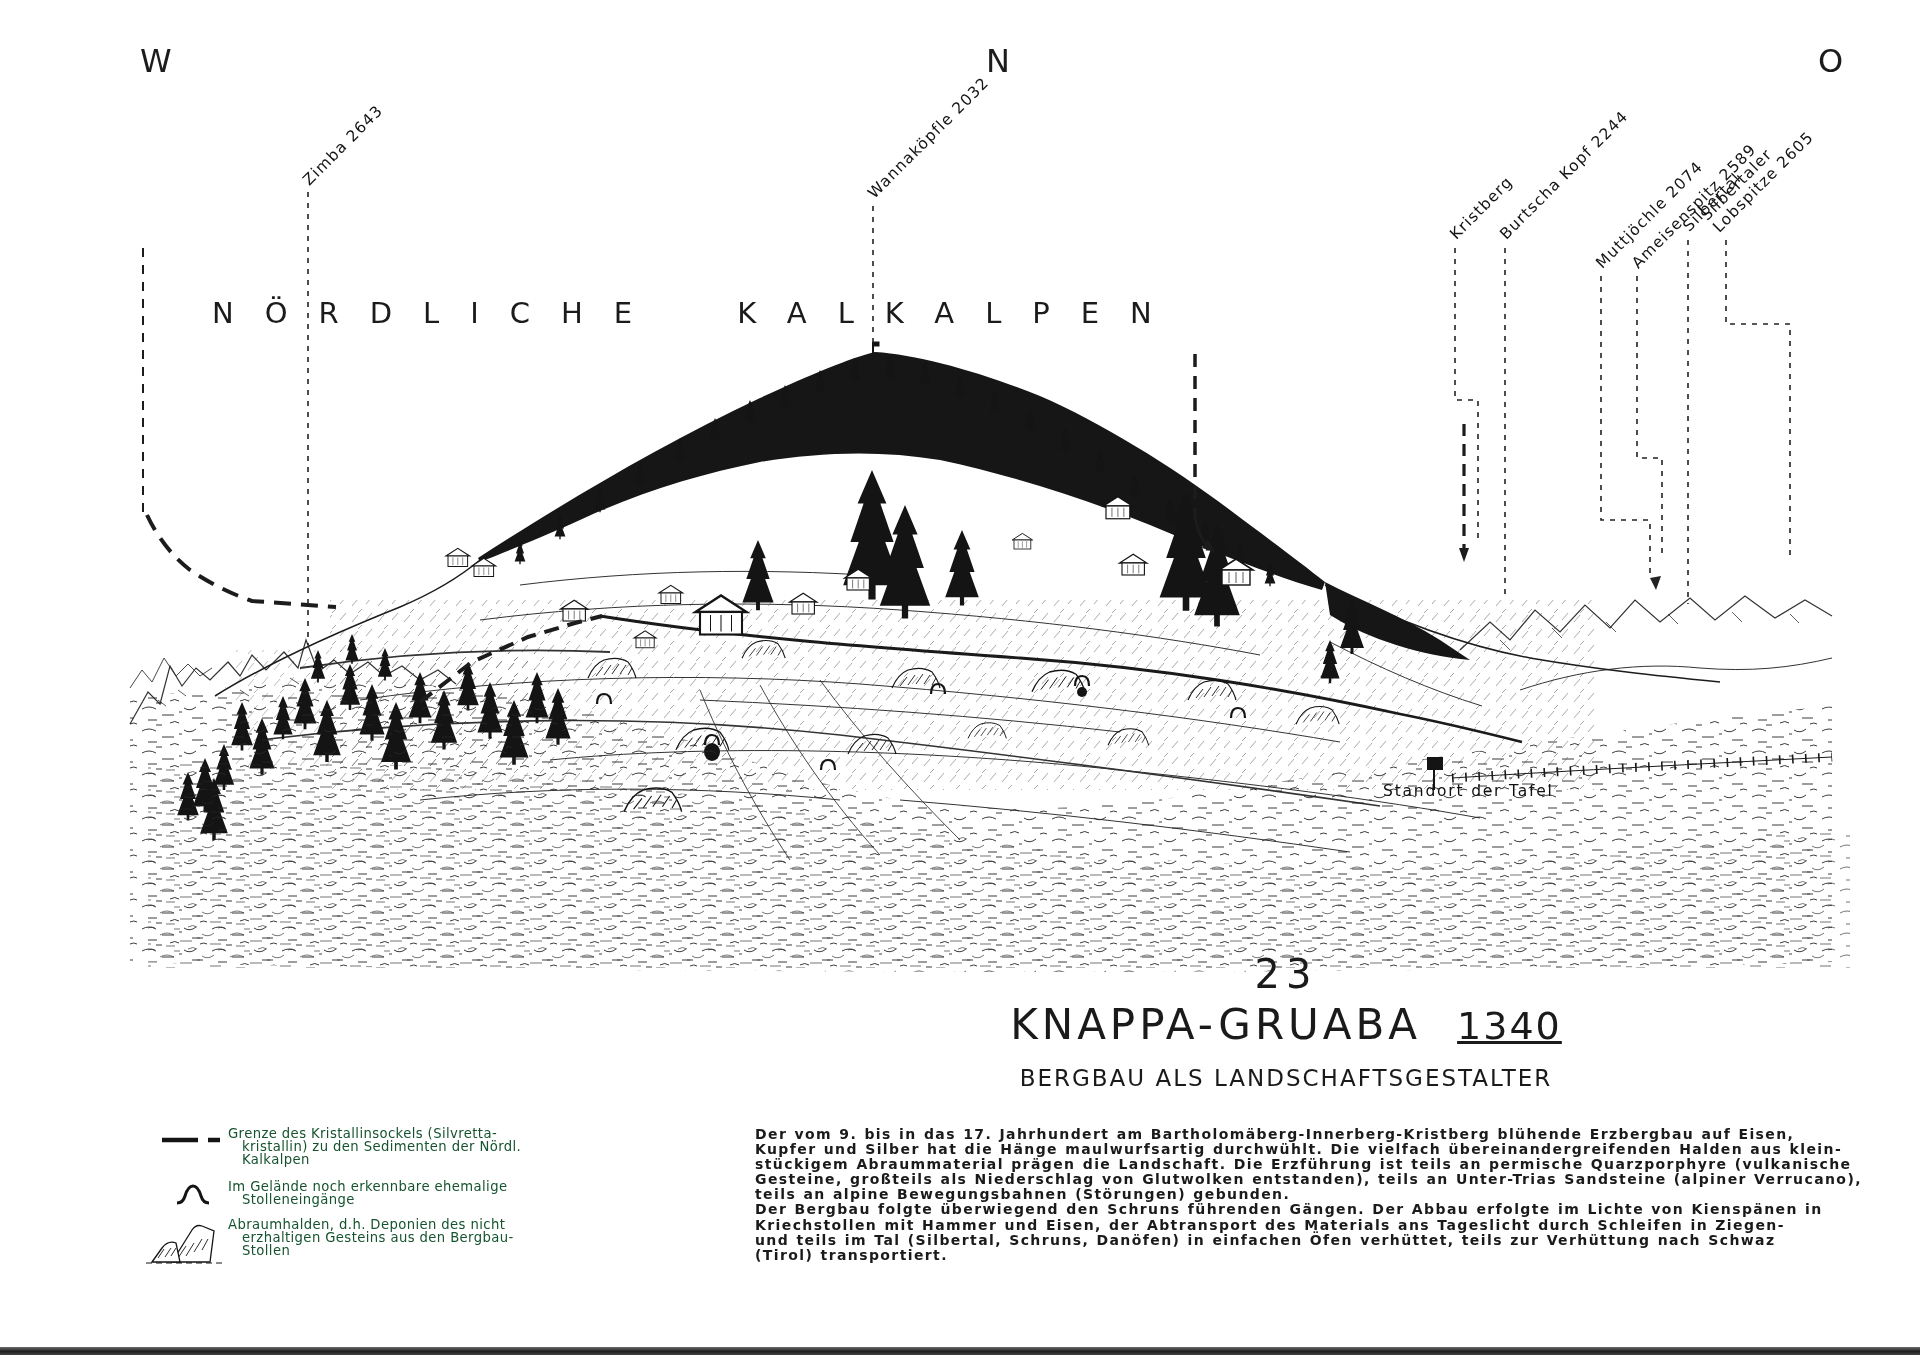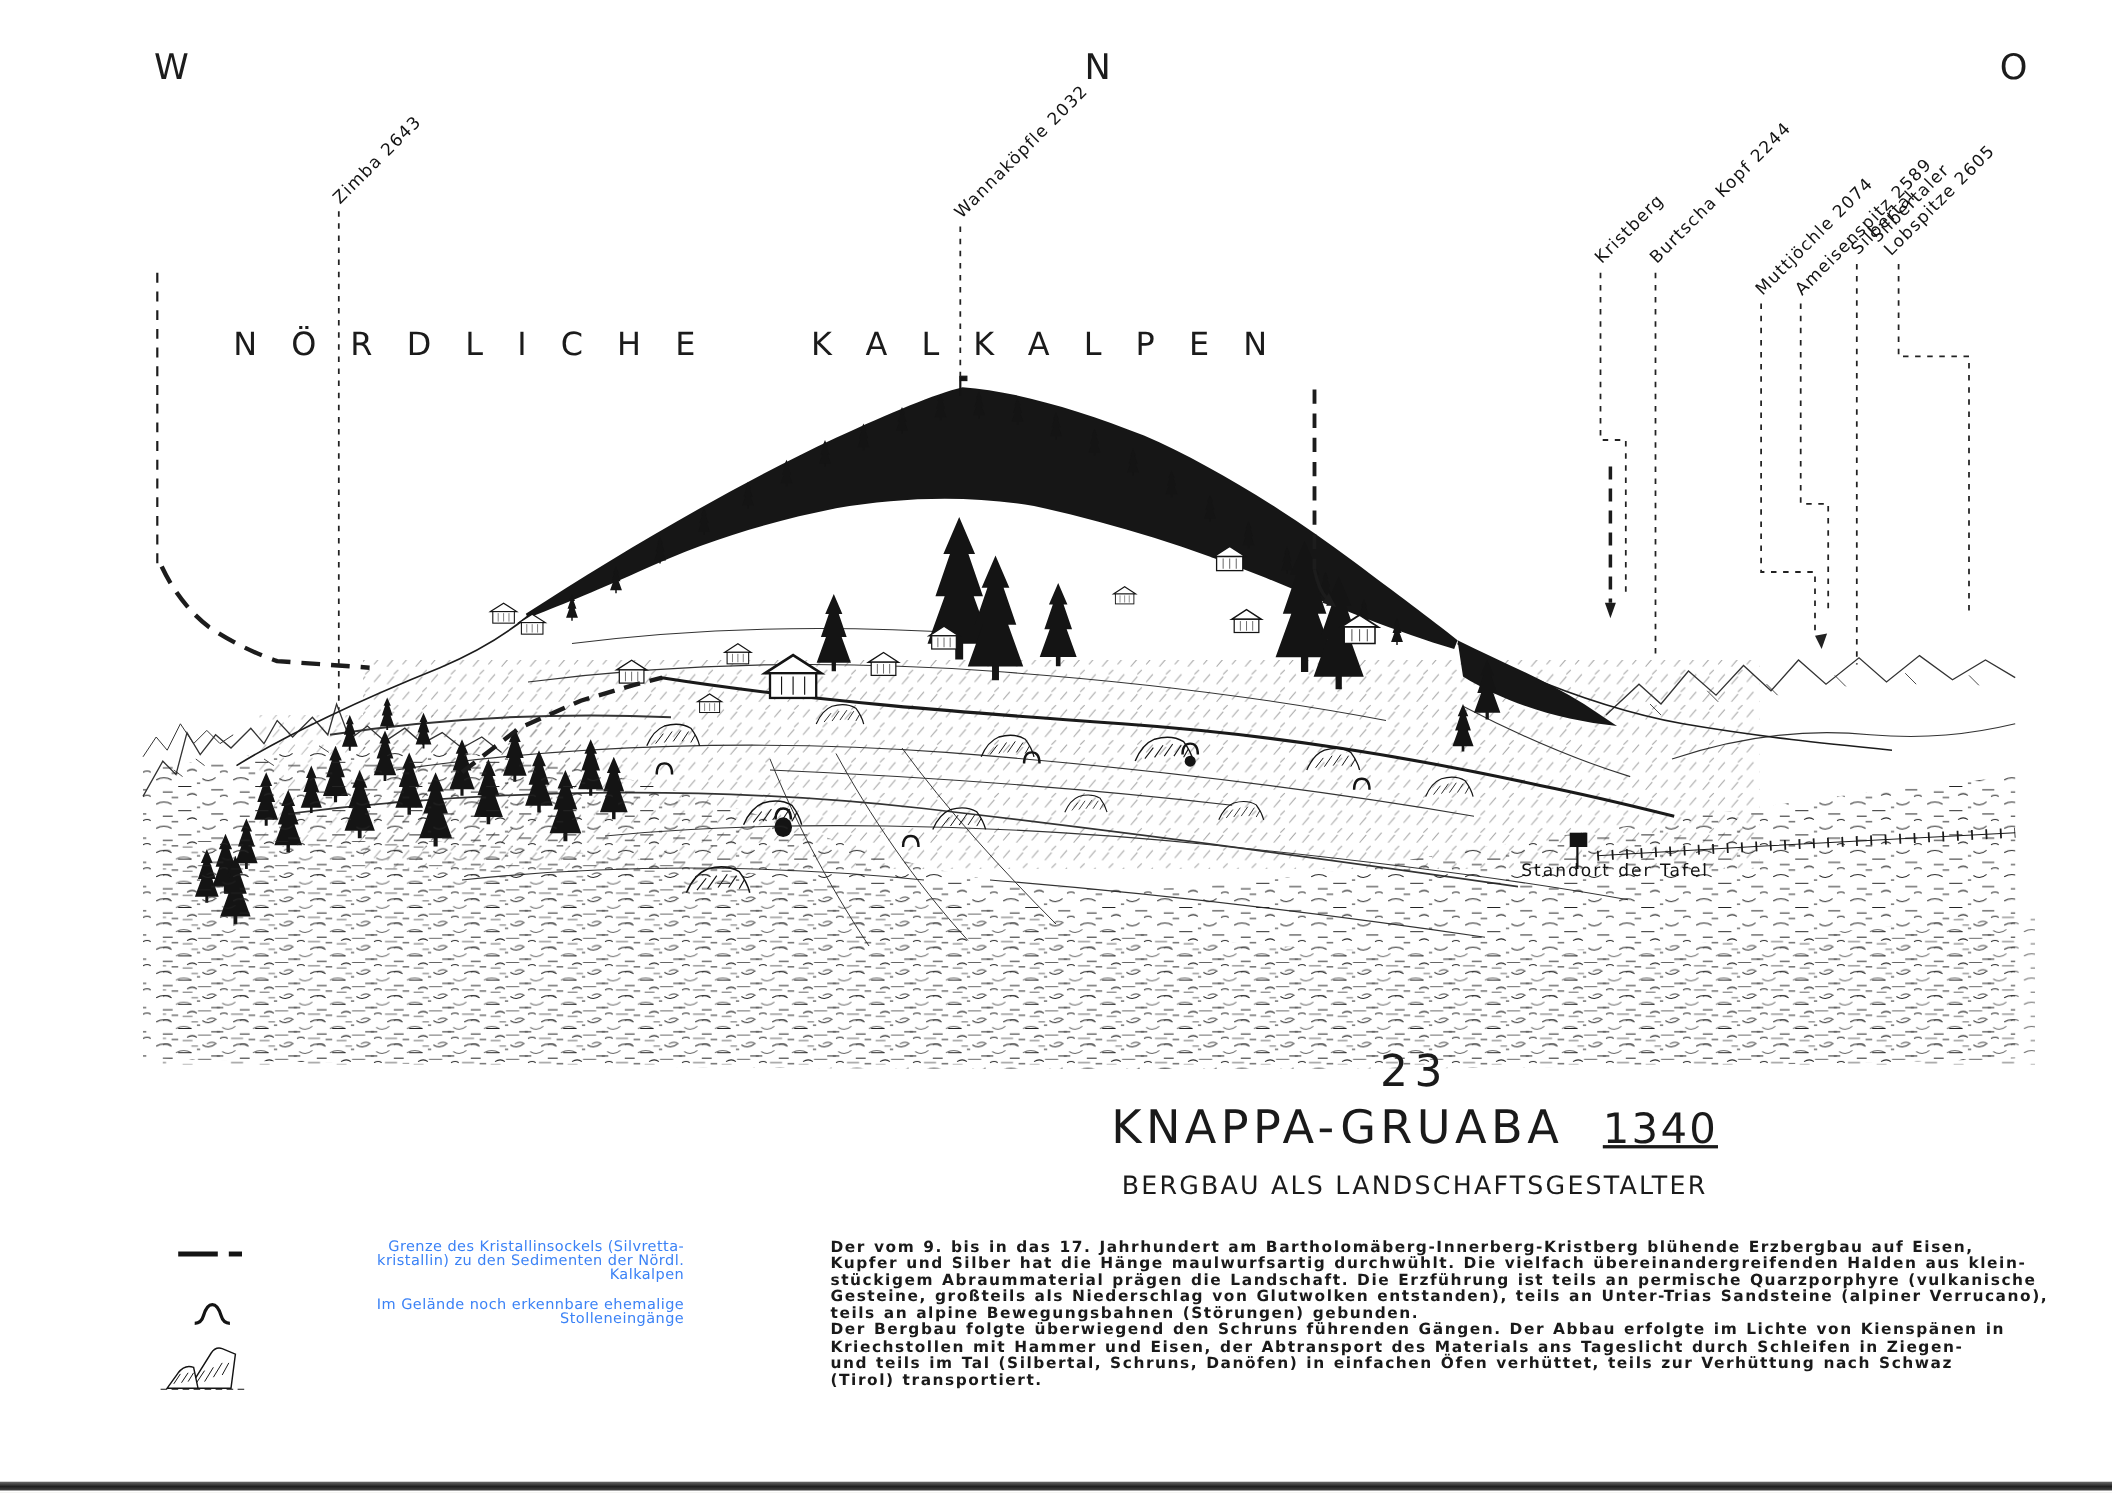--- a/index.html
+++ b/index.html
@@ -22,21 +22,21 @@
   .standort{left:1383px;top:782px;font-size:15.5px;letter-spacing:1.8px;color:#111;}
   
   .titleblock{left:906px;top:952px;width:760px;text-align:center;}
   .t-num{font-size:40px;letter-spacing:6px;line-height:44px;color:#1a1a1a;}
   .t-nameline{margin-top:4px;display:flex;justify-content:center;align-items:baseline;gap:36px;}
   .t-name{font-size:42px;letter-spacing:4px;color:#1a1a1a;white-space:nowrap;}
   .t-elev{font-size:38px;letter-spacing:2px;color:#1a1a1a;text-decoration:underline;}
   .t-sub{margin-top:16px;font-size:23px;letter-spacing:2px;color:#1a1a1a;white-space:nowrap;}
   
   .leg-txt{font-size:13.2px;line-height:12.8px;letter-spacing:0.4px;white-space:pre-line;
-           padding-left:14px;text-indent:-14px;color:#3b82f6;text-align:right;}
+           padding-left:14px;text-indent:-14px;color:#14532d;}
   .lt0{left:228px;top:1128px;width:380px;}
   .lt1{left:228px;top:1181px;width:380px;}
   .lt2{left:228px;top:1219px;width:380px;}
   
   .bodytext{left:755px;top:1126px;width:1110px;font-size:14px;letter-spacing:1.4px;word-spacing:1px;color:#1a1a1a;}
   .bodytext div{height:15.1px;white-space:nowrap;font-weight:bold;}
   
   .scanbar{left:0;top:1347px;width:1920px;height:8px;background:linear-gradient(#6a6a6a,#1f1f1f 55%,#444);}
 </style>
 </head>
@@ -309,20 +309,23 @@
       <span class="t-elev">1340</span>
     </div>
     <div class="t-sub">BERGBAU ALS LANDSCHAFTSGESTALTER</div>
   </div>
 
   <div class="abs leg-txt lt0">Grenze des Kristallinsockels (Silvretta-
 kristallin) zu den Sedimenten der Nördl.
 Kalkalpen</div>
   <div class="abs leg-txt lt1">Im Gelände noch erkennbare ehemalige
 Stolleneingänge</div>
+  <div class="abs leg-txt lt2">Abraumhalden, d.h. Deponien des nicht
+erzhaltigen Gesteins aus den Bergbau-
+Stollen</div>
 
   <div class="abs bodytext">
     <div>Der vom 9. bis in das 17. Jahrhundert am Bartholomäberg-Innerberg-Kristberg blühende Erzbergbau auf Eisen,</div>
     <div>Kupfer und Silber hat die Hänge maulwurfsartig durchwühlt. Die vielfach übereinandergreifenden Halden aus klein-</div>
     <div>stückigem Abraummaterial prägen die Landschaft. Die Erzführung ist teils an permische Quarzporphyre (vulkanische</div>
     <div>Gesteine, großteils als Niederschlag von Glutwolken entstanden), teils an Unter-Trias Sandsteine (alpiner Verrucano),</div>
     <div>teils an alpine Bewegungsbahnen (Störungen) gebunden.</div>
     <div>Der Bergbau folgte überwiegend den Schruns führenden Gängen. Der Abbau erfolgte im Lichte von Kienspänen in</div>
     <div>Kriechstollen mit Hammer und Eisen, der Abtransport des Materials ans Tageslicht durch Schleifen in Ziegen-</div>
     <div>und teils im Tal (Silbertal, Schruns, Danöfen) in einfachen Öfen verhüttet, teils zur Verhüttung nach Schwaz</div>

